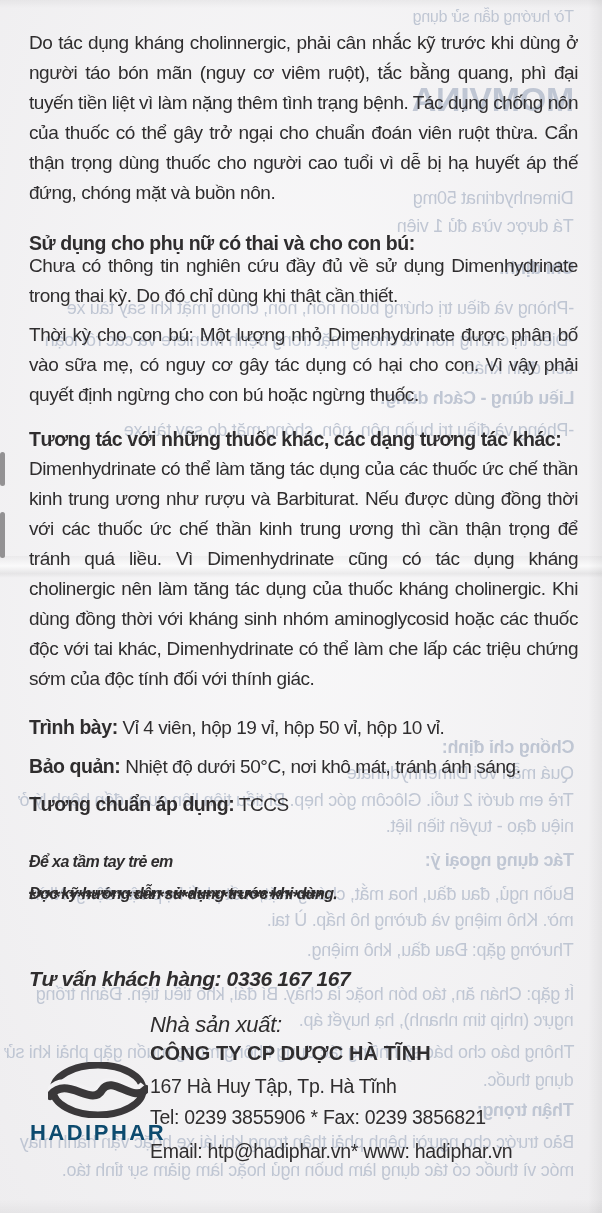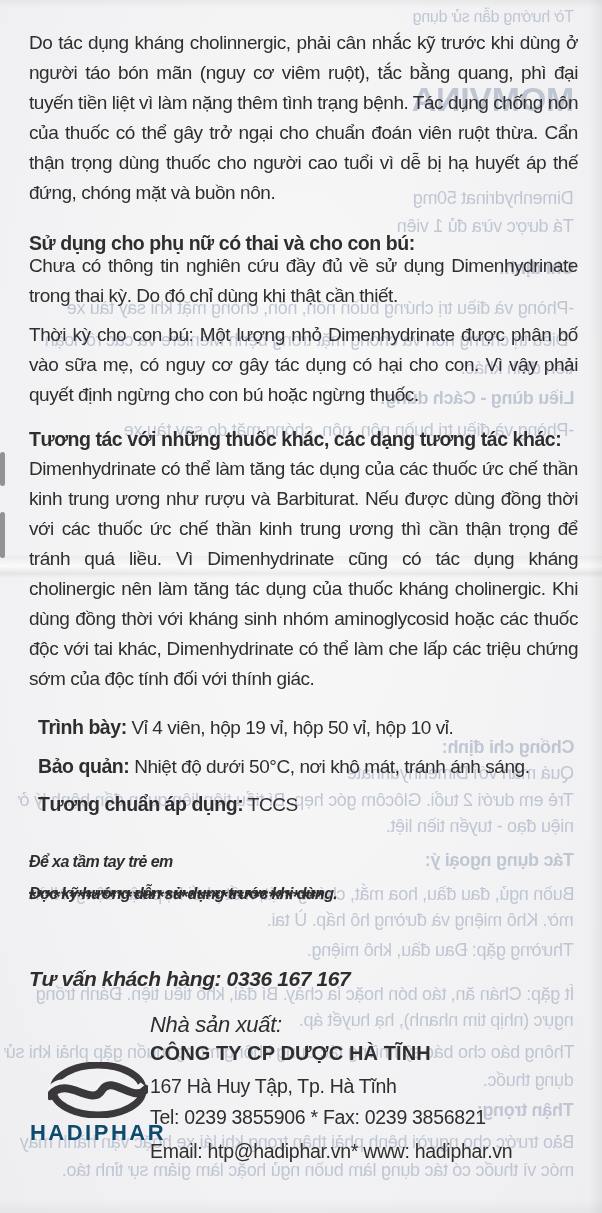--- a/index.html
+++ b/index.html
@@ -45,21 +45,21 @@
 
   
   .blk{position:absolute;left:29px;width:549px;letter-spacing:-0.45px;}
   .para{
     font-size:19px;line-height:30px;text-align:justify;
   }
   .heading{
     font-size:19.5px;line-height:30px;font-weight:bold;
   }
   .labelline{font-size:19px;line-height:30px;}
-  .labelline .lbl{font-weight:bold;font-size:19.5px;margin-left:9px;}
+  .labelline .lbl{font-weight:bold;font-size:19.5px;}
   .warn{
     font-size:16px;line-height:30px;font-weight:bold;font-style:italic;letter-spacing:-0.6px;margin-top:23px;
   }
   .asterisks{
     font-size:19px;font-weight:bold;letter-spacing:0.6px;line-height:24px;
   }
   .hotline{
     font-size:21px;font-weight:bold;font-style:italic;letter-spacing:-0.4px;
   }
 

